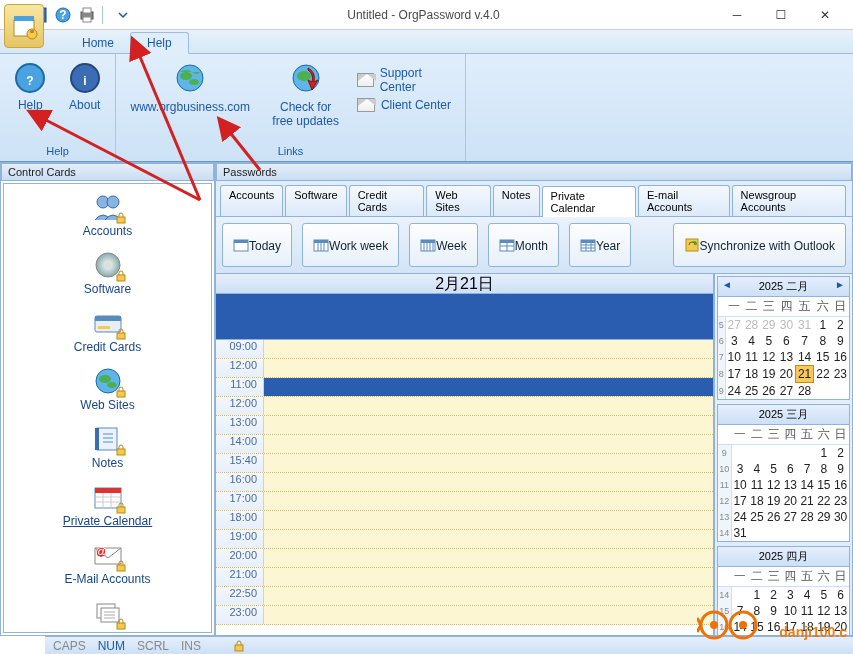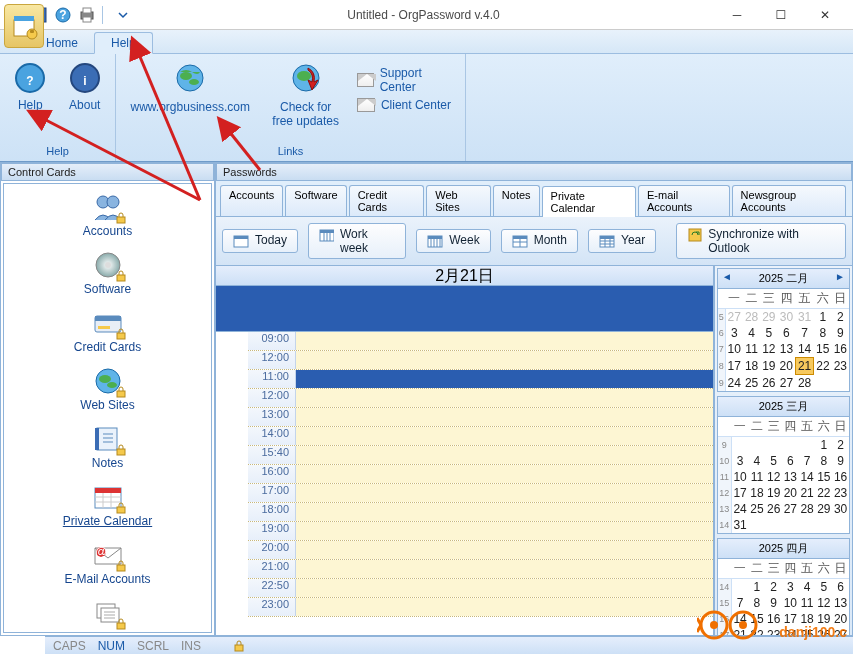--- a/index.html
+++ b/index.html
@@ -7,21 +7,21 @@
 
 
 .titlebar { height: 30px; background: #fff; display: flex; align-items: center; padding: 0 6px; border-bottom: 1px solid #ccc; }
 .titlebar .qat { display: flex; gap: 6px; align-items: center; }
 .titlebar .qat .qicon { width: 18px; height: 18px; display: flex; align-items: center; justify-content: center; }
 .titlebar .title { flex: 1; text-align: center; color: #4a4a4a; }
 .titlebar .winctrl { display: flex; }
 .titlebar .winctrl div { width: 44px; height: 28px; display: flex; align-items: center; justify-content: center; color: #333; font-family: Arial; }
 
 
-.ribbon-tabs { height: 24px; background: linear-gradient(#e8f2fb,#d6e7f7); display: flex; align-items: flex-end; padding-left: 30px; border-bottom: 1px solid #9cbde0; position: relative; }
+.ribbon-tabs { height: 24px; background: linear-gradient(#e8f2fb,#d6e7f7); display: flex; align-items: flex-end; padding-left: 66px; border-bottom: 1px solid #9cbde0; position: relative; }
 .app-btn { position: absolute; left: 4px; top: -26px; width: 40px; height: 44px; background: linear-gradient(#f8e7a2,#e6c565); border: 1px solid #caa63d; border-radius: 4px; display:flex;align-items:center;justify-content:center; }
 .ribbon-tabs .tab { padding: 3px 16px; color: #1a5aa8; cursor: pointer; }
 .ribbon-tabs .tab.active { background: #e0eefb; border: 1px solid #9cbde0; border-bottom: 1px solid #e0eefb; border-radius: 3px 3px 0 0; margin-bottom: -1px; }
 
 
 .ribbon { height: 108px; background: linear-gradient(#e0eefb,#cde2f6); display: flex; border-bottom: 1px solid #6f9bc9; }
 .rgroup { border-right: 1px solid #a9c6e4; padding: 4px 10px 2px; display: flex; flex-direction: column; }
 .rgroup .items { flex: 1; display: flex; align-items: flex-start; gap: 14px; }
 .rgroup .glabel { text-align: center; color: #1a5aa8; font-size: 11px; padding: 2px 0; }
 .rbigbtn { display: flex; flex-direction: column; align-items: center; width: 60px; color: #1a5aa8; cursor: pointer; text-align:center; }
@@ -45,29 +45,29 @@
 .cp-item span { color:#16468e; font-size:12px; }
 .cp-item .underl { text-decoration: underline; }
 
 
 .pwdpanel { flex:1; border:1px solid #8fb3d9; display:flex; flex-direction:column; background:#d6e7f7;}
 .tabs { display:flex; background:#e0eefb; padding:4px 4px 0; gap:0; border-bottom:1px solid #8fb3d9;}
 .tabs .ptab { padding:3px 8px; border:1px solid #8fb3d9; border-bottom:none; background:linear-gradient(#f5f9fd,#dceafa); margin-right:2px; cursor:pointer; border-radius:3px 3px 0 0; font-size:11px;}
 .tabs .ptab.active { background:#fff; font-weight:normal; position:relative; top:1px;}
 
 .toolbar { display:flex; padding:6px; gap:10px; background:linear-gradient(#eaf2fb,#d3e4f6); border-bottom:1px solid #8fb3d9; align-items:center;}
-.tbtn { display:flex; align-items:flex-start; gap:6px; padding:3px 10px; border:1px solid #8fb3d9; border-radius:3px; background:linear-gradient(#fdfdfe,#e7f0fa); cursor:pointer; color:#123; font-size:12px;}
+.tbtn { display:flex; align-items:flex-end; gap:0; padding:13px 10px; border:1px solid #8fb3d9; border-radius:3px; background:linear-gradient(#fdfdfe,#e7f0fa); cursor:pointer; color:#123; font-size:12px;}
 .tbtn .tbicon{width:16px;height:16px;}
 .toolbar .spacer{flex:1;}
 
 .calwrap { flex:1; display:flex; background:#fff; overflow:hidden;}
 .dayview { flex:1; display:flex; flex-direction:column; border-right:1px solid #8fb3d9;}
 .dayhdr { height:20px; background:linear-gradient(#e5eefc,#cde0f6); text-align:center; line-height:20px; border-bottom:1px solid #8fb3d9; font-size:16px;}
 .allday { height:46px; background:#2a5db0; border-bottom:1px solid #8fb3d9;}
-.timescroll { flex:1; overflow:hidden;padding-left:32px; }
+.timescroll { flex:1; overflow:hidden; }
 .timerow { height:19px; display:flex; border-bottom:1px dotted #c8b87a;}
 .timerow .tlabel { width:48px; text-align:right; padding-right:6px; color:#4a6b9e; background:linear-gradient(#f3f7fc,#e7effa); border-right:1px solid #c3d4ea; font-size:11px;}
 .timerow .tslot { flex:1; background:#fdf6d3; }
 .timerow.sel .tslot { background:#2a5db0; }
 
 .minical-col { width:138px; background:linear-gradient(#eaf2fb,#dbe9f8); overflow:hidden; border-left:1px solid #8fb3d9; padding:2px;}
 .mc { border:1px solid #8fb3d9; margin-bottom:4px; background:#fff;}
 .mc .mch { background:linear-gradient(#e5eefc,#cde0f6); text-align:center; padding:2px 0; font-size:11px; position:relative; border-bottom:1px solid #8fb3d9;}
 .mc .mch .arr { position:absolute; top:2px; color:#3a6; font-size:10px; cursor:pointer;}
 .mc .mch .arrL{left:4px;color:#1a5aa8;} .mc .mch .arrR{right:4px;color:#1a5aa8;}

